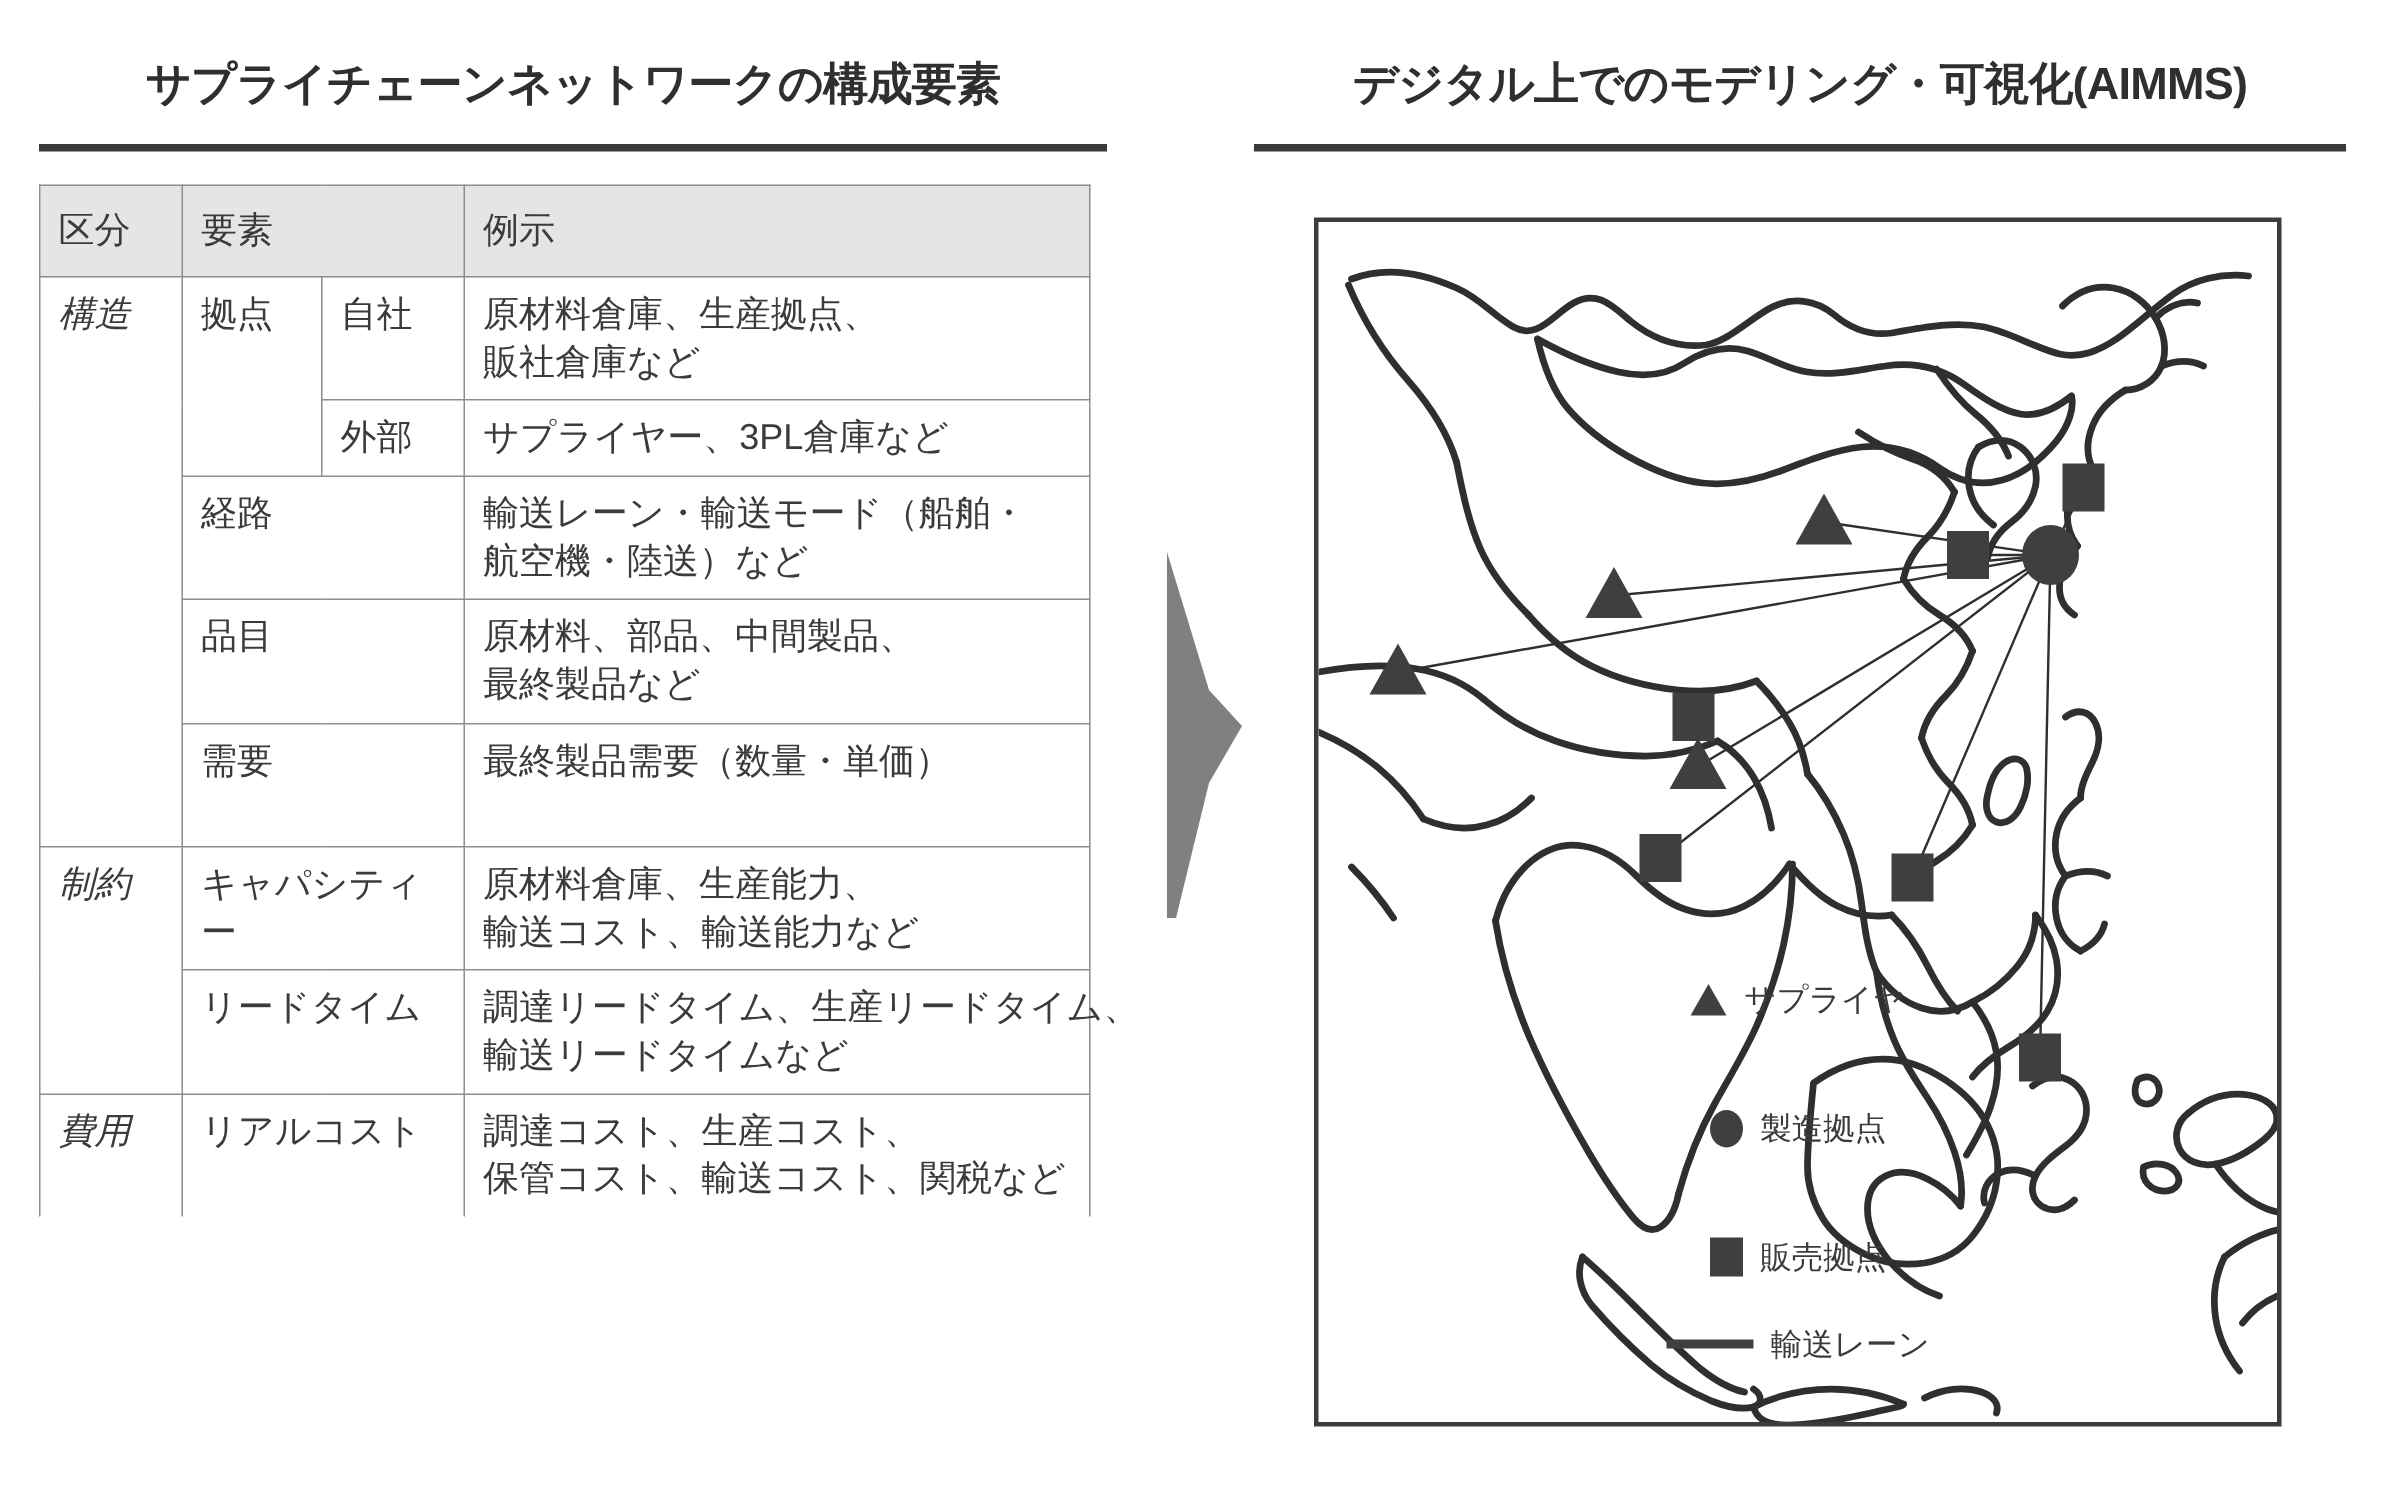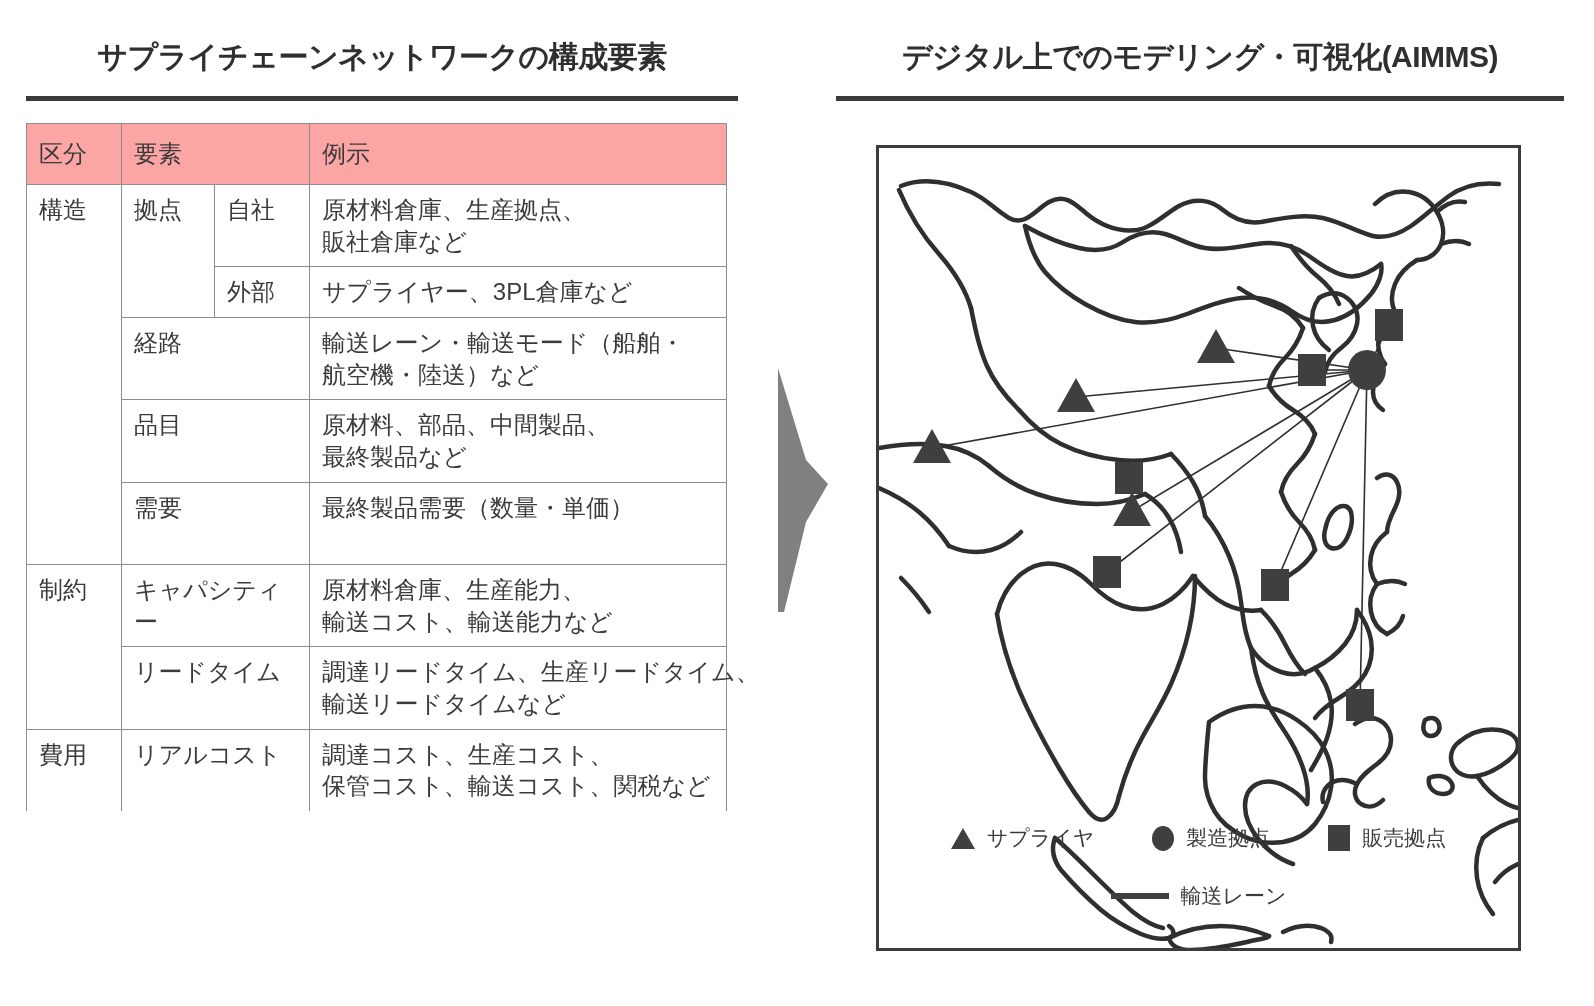--- a/index.html
+++ b/index.html
@@ -50,34 +50,34 @@
   #sc-table td, #sc-table th {
     border: 1px solid #8d8d8d;
     font-weight: normal;
     font-size: 24px;
     color: #3b3b3b;
     vertical-align: top;
     padding: 9px 10px 9px 12px;
     line-height: 1.32;
   }
   #sc-table thead th {
-    background: #fca5a5;
+    background: #e5e5e5;
     color: #3b3b3b;
     text-align: left;
     height: 52px;
     vertical-align: middle;
     padding-top: 4px;
     padding-bottom: 4px;
   }
   .col-div   { width: 95px; }
   .col-elem  { width: 93px; }
   .col-sub   { width: 95px; }
   .col-ex    { width: 417px; }
 
-  .cat-cell  { border-right: 1px solid #8d8d8d; }
+  .cat-cell  { border-right: 1px solid #8d8d8d; font-style: italic; }
   .no-bottom { border-bottom: none !important; }
 
   .cell-line { display: block; white-space: nowrap; }
 
   
   #flow-arrow {
     position: absolute;
     left: 776px;
     top: 364px;
     width: 54px;
@@ -110,21 +110,21 @@
     position: absolute;
     left: 0;
     right: 0;
     bottom: 38px;
   }
   .legend-row {
     display: flex;
     justify-content: center;
     align-items: center;
   }
-  .legend-row.r1 { gap: 58px; margin-bottom: 30px; }
+  .legend-row.r1 { gap: 58px; margin-bottom: 30px; flex-direction: column; }
   .legend-item {
     display: flex;
     align-items: center;
     gap: 12px;
   }
   .legend-label {
     font-size: 21px;
     color: #3b3b3b;
     white-space: nowrap;
   }

